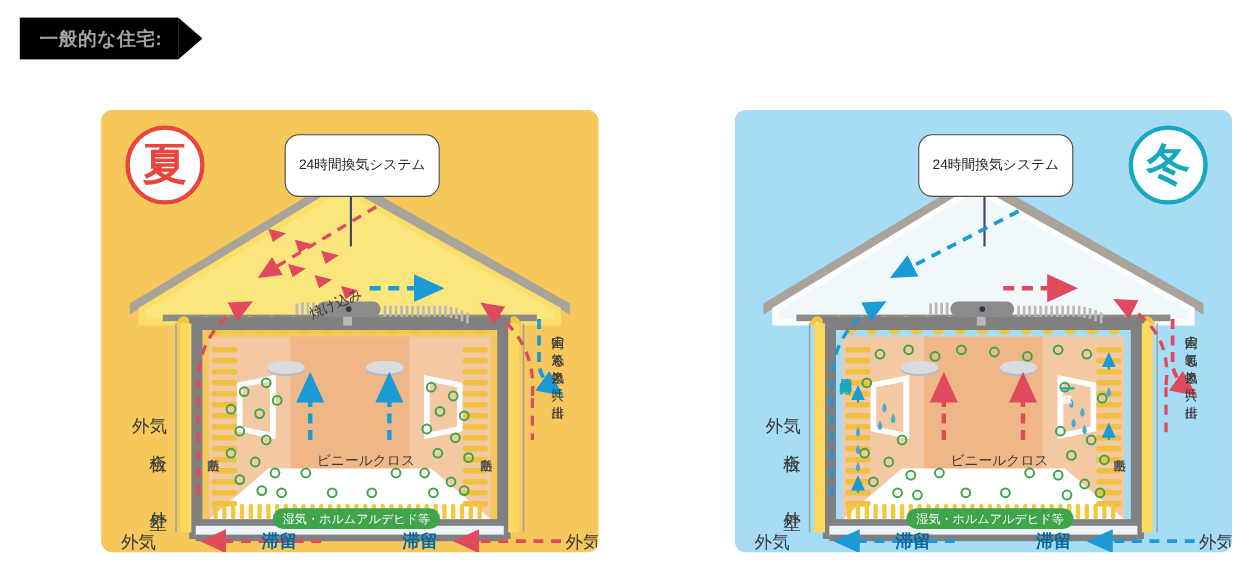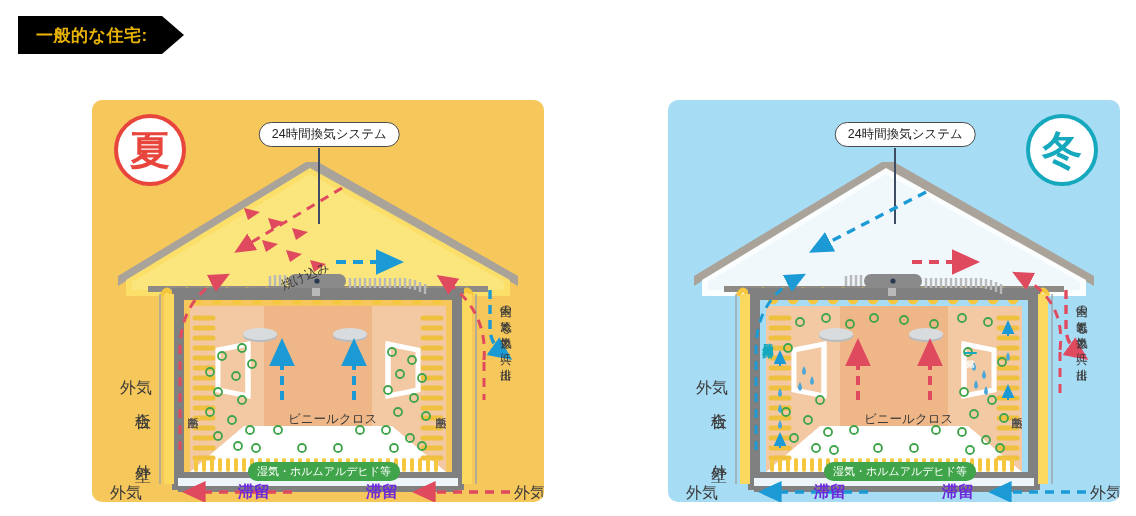--- a/index.html
+++ b/index.html
@@ -9,21 +9,21 @@
     font-family: "Liberation Sans", "DejaVu Sans", sans-serif;
     overflow: hidden;
     position: relative;
   }
 
   
   .banner-wrap { position: absolute; left: 18px; top: 16px; height: 38px; }
   .banner {
     position: relative; height: 38px; background: #000;
     display: flex; align-items: center; padding: 0 14px 0 18px;
-    color: #eab308; white-space: nowrap;
+    color: #a3a3a3; white-space: nowrap;
   }
   .banner::after {
     content: ""; position: absolute; left: 100%; top: 0;
     border-top: 19px solid transparent;
     border-bottom: 19px solid transparent;
     border-left: 22px solid #000;
   }
   .banner-strong { font-weight: bold; font-size: 17px; letter-spacing: .5px; }
   .banner-rest { font-size: 15.5px; letter-spacing: .3px; }
 
@@ -42,34 +42,34 @@
     background: #fff; display: flex; align-items: center; justify-content: center;
     font-size: 40px; font-weight: bold; line-height: 1;
   }
   .summer .season-badge { left: 22px; top: 14px; border: 4px solid #e8453c; color: #e8453c; }
   .winter .season-badge { right: 22px; top: 14px; border: 4px solid #16a8bd; color: #16a8bd; }
 
   
   .callout {
     position: absolute; top: 22px; left: 50%; transform: translateX(-42%);
     background: #fff; border: 1.6px solid #4a4a4a; border-radius: 13px;
-    padding: 3px 12px; font-size: 12.5px; color: #222; white-space: nowrap; z-index: 6;
+    padding: 19px 12px; font-size: 12.5px; color: #222; white-space: nowrap; z-index: 6;
   }
   .callout-stem {
     position: absolute; top: 48px; left: 50%; width: 1.6px; height: 76px;
     background: #3d4b63; z-index: 5;
   }
 
   
   .layer { position: absolute; left: 0; top: 0; width: 452px; height: 402px; }
 
   
   .lbl { position: absolute; font-size: 16px; color: #3a3a3a; white-space: nowrap; z-index: 8; }
   .lbl.v { writing-mode: vertical-rl; text-orientation: upright; letter-spacing: 1px; white-space: nowrap; }
-  .lbl.green { color: #6d28d9; font-weight: bold; text-align: center; }
+  .lbl.green { color: #0369a1; font-weight: bold; text-align: center; }
   .lbl.white-v {
     writing-mode: vertical-rl; text-orientation: upright;
     color: #4a4a4a; font-size: 11px; letter-spacing: 0px;
   }
   .lbl.rot { transform: rotate(-23deg); transform-origin: left center; }
 
   .pill {
     position: absolute; background: #3fa44a; color: #fff; font-size: 11px;
     border-radius: 11px; padding: 2px 9px; white-space: nowrap; z-index: 9;
   }

